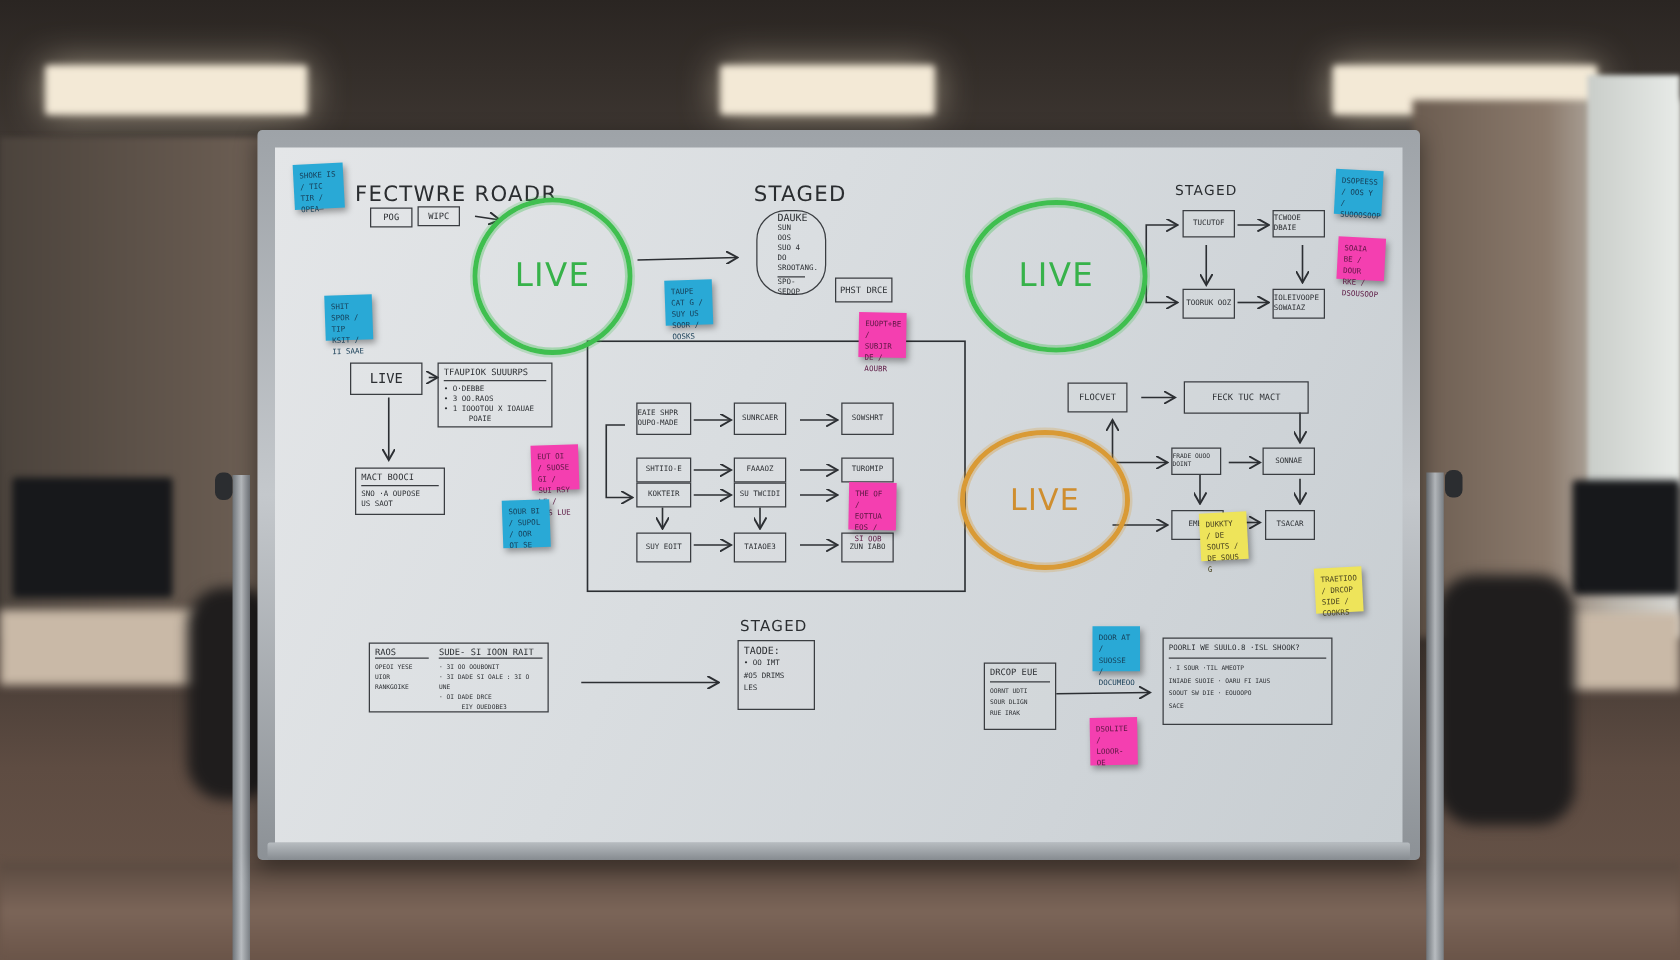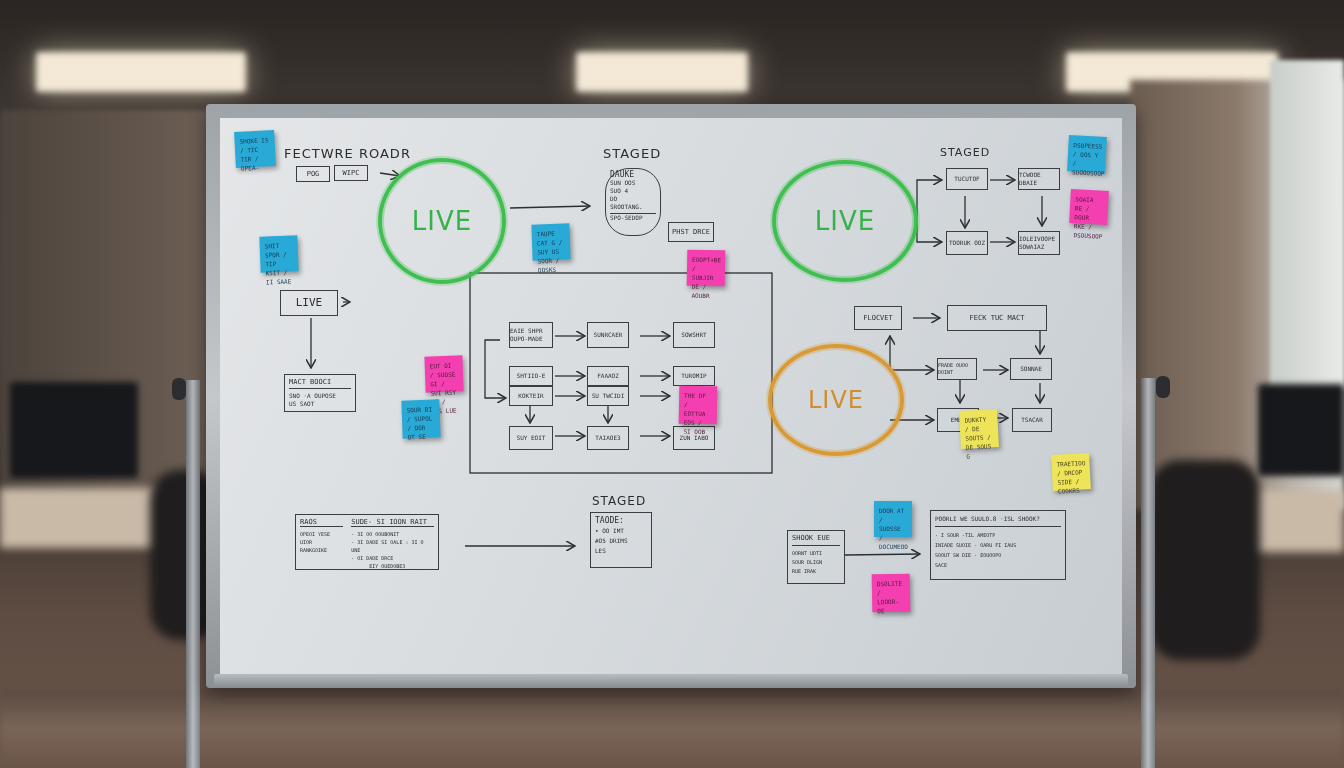--- a/index.html
+++ b/index.html
@@ -14,21 +14,21 @@
   .window{position:absolute;left:1270px;top:60px;width:74px;height:330px;background:linear-gradient(90deg,#c9cdc9,#e8ebe8);filter:blur(2px);}
   .monitor{position:absolute;background:#17181b;filter:blur(3px);border-radius:3px;}
   .desk{position:absolute;background:#c9b9a7;filter:blur(4px);}
   .chair{position:absolute;background:#1f1d1d;filter:blur(5px);border-radius:30px;}
   .floor{position:absolute;left:0;top:690px;width:1344px;height:78px;background:linear-gradient(180deg,#5a4a40,#7b6558 50%,#6a5448);filter:blur(3px);}
   .pole{position:absolute;width:14px;background:linear-gradient(90deg,#6f7479,#b8bcc0 50%,#7a7f84);}
   .knob{position:absolute;width:14px;height:22px;background:#2b2d30;border-radius:6px;}
   .frame{position:absolute;left:206px;top:104px;width:930px;height:584px;background:linear-gradient(180deg,#9ea3a8,#c4c8cc 50%,#8c9196);border-radius:4px;box-shadow:0 6px 18px rgba(0,0,0,.45);}
   .board{position:absolute;left:220px;top:118px;width:902px;height:556px;background:linear-gradient(115deg,#e4e6e8 0%,#d9dde0 40%,#cfd4d8 75%,#c7cdd1 100%);overflow:hidden;}
   .tray{position:absolute;left:214px;top:674px;width:914px;height:14px;background:linear-gradient(180deg,#b7bcc0,#868b90);border-radius:2px;}
-  .title{font-family:"DejaVu Sans",sans-serif;color:#2a2d30;position:absolute;font-size:13px;letter-spacing:1px;}
+  .title{font-family:"DejaVu Sans",sans-serif;color:#2a2d30;position:absolute;font-size:17px;letter-spacing:1px;}
   .box{position:absolute;border:1.5px solid #3a3d41;box-sizing:border-box;font-family:"DejaVu Sans Mono",monospace;color:#2c2f33;font-size:8px;padding:3px 4px;line-height:12px;background:rgba(255,255,255,.05);}
   .box.c{display:flex;align-items:center;justify-content:center;text-align:left;}
   .box .hd{border-bottom:1.2px solid #3a3d41;padding-bottom:2px;margin-bottom:3px;font-size:9px;}
   .sticky{position:absolute;box-sizing:border-box;padding:5px;font-family:"DejaVu Sans Mono",monospace;font-size:6px;line-height:9px;box-shadow:2px 3px 5px rgba(0,0,0,.35);}
   .blue{background:#29a9d6;color:#163c55;}
   .pink{background:#f43fb0;color:#5b1742;}
   .yellow{background:#eee45a;color:#4a4420;}
   .live{position:absolute;border-radius:50%;display:flex;align-items:center;justify-content:center;font-family:"DejaVu Sans",sans-serif;font-size:26px;letter-spacing:1px;}
   .live.green{border:4px solid #3fbf4f;color:#37b24a;box-shadow:inset 0 0 0 2px rgba(63,191,79,.35), 0 0 0 2px rgba(63,191,79,.25);}
   .live.orange{border:4px solid #d99a35;color:#cf8e2f;box-shadow:inset 0 0 0 2px rgba(217,154,53,.35), 0 0 0 2px rgba(217,154,53,.25);}
@@ -105,31 +105,38 @@
       </g>
     </svg>
 
     <div class="title" style="left:64px;top:28px;">FECTWRE ROADR</div>
     <div class="box c" style="left:76px;top:48px;width:34px;height:16px;padding:0;font-size:7px;">POG</div>
     <div class="box c" style="left:114px;top:47px;width:34px;height:16px;padding:0;font-size:7px;">WIPC</div>
 
     <div class="live green" style="left:158px;top:40px;width:120px;height:118px;">LIVE</div>
 
     <div class="title" style="left:383px;top:28px;">STAGED</div>
-    <div class="box" style="left:385px;top:50px;width:56px;height:68px;padding:2px 4px;font-size:6px;line-height:8px;border-radius:24px;">
+    <div class="box" style="left:385px;top:50px;width:56px;height:68px;padding:2px 16px;font-size:6px;line-height:8px;border-radius:24px;">
       <div style="font-size:8px;">DAUKE</div>
       <div>SUN OOS</div>
       <div>SUO 4</div>
       <div>DO</div>
       <div>SROOTANG.</div>
       <div style="border-top:1.2px solid #3a3d41;margin-top:2px;">SPO-SEDOP</div>
     </div>
     <div class="box c" style="left:448px;top:104px;width:46px;height:20px;padding:0;font-size:7px;">PHST DRCE</div>
 
     <div class="box c" style="left:60px;top:172px;width:58px;height:26px;font-size:11px;">LIVE</div>
+    <div class="box" style="left:130px;top:172px;width:92px;height:52px;font-size:6px;line-height:8px;">
+      <div class="hd" style="font-size:7px;">TFAUPIOK SUUURPS</div>
+      <div>• O·DEBBE</div>
+      <div>• 3 OO.RAOS</div>
+      <div>• 1 IOOOTOU X IOAUAE</div>
+      <div style="padding-left:20px;">POAIE</div>
+    </div>
     <div class="box" style="left:64px;top:256px;width:72px;height:38px;font-size:6px;line-height:8px;">
       <div class="hd" style="font-size:7px;">MACT BOOCI</div>
       <div>SNO ·A OUPOSE</div>
       <div>US SAOT</div>
     </div>
 
     <div class="box c" style="left:289px;top:204px;width:44px;height:26px;padding:0;font-size:6px;line-height:8px;">EAIE SHPR OUPO-MADE</div>
     <div class="box c" style="left:367px;top:204px;width:42px;height:26px;padding:0;font-size:6px;">SUNRCAER</div>
     <div class="box c" style="left:453px;top:204px;width:42px;height:26px;padding:0;font-size:6px;">SOWSHRT</div>
     <div class="box c" style="left:289px;top:248px;width:44px;height:20px;padding:0;font-size:6px;">SHTIIO-E</div>
@@ -174,21 +181,21 @@
 
     <div class="title" style="left:372px;top:376px;font-size:12px;">STAGED</div>
     <div class="box" style="left:370px;top:394px;width:62px;height:56px;font-size:6px;line-height:10px;">
       <div style="font-size:8px;">TAODE:</div>
       <div>• OO IMT</div>
       <div>#O5 DRIMS</div>
       <div>LES</div>
     </div>
 
     <div class="box" style="left:567px;top:412px;width:58px;height:54px;font-size:5px;line-height:9px;">
-      <div class="hd" style="font-size:7px;">SHOOK EUE</div>
+      <div class="hd" style="font-size:7px;">DRCOP EUE</div>
       <div>OORNT UDTI</div>
       <div>SOUR DLIGN</div>
       <div>RUE IRAK</div>
     </div>
     <div class="box" style="left:710px;top:392px;width:136px;height:70px;font-size:5px;line-height:10px;">
       <div class="hd" style="font-size:6px;">POORLI WE SUULO.8 ·ISL SHOOK?</div>
       <div>· I SOUR ·TIL AMEOTP</div>
       <div>INIADE SUOIE · OARU FI IAUS</div>
       <div>SOOUT SW DIE · EOUOOPO</div>
       <div>SACE</div>

